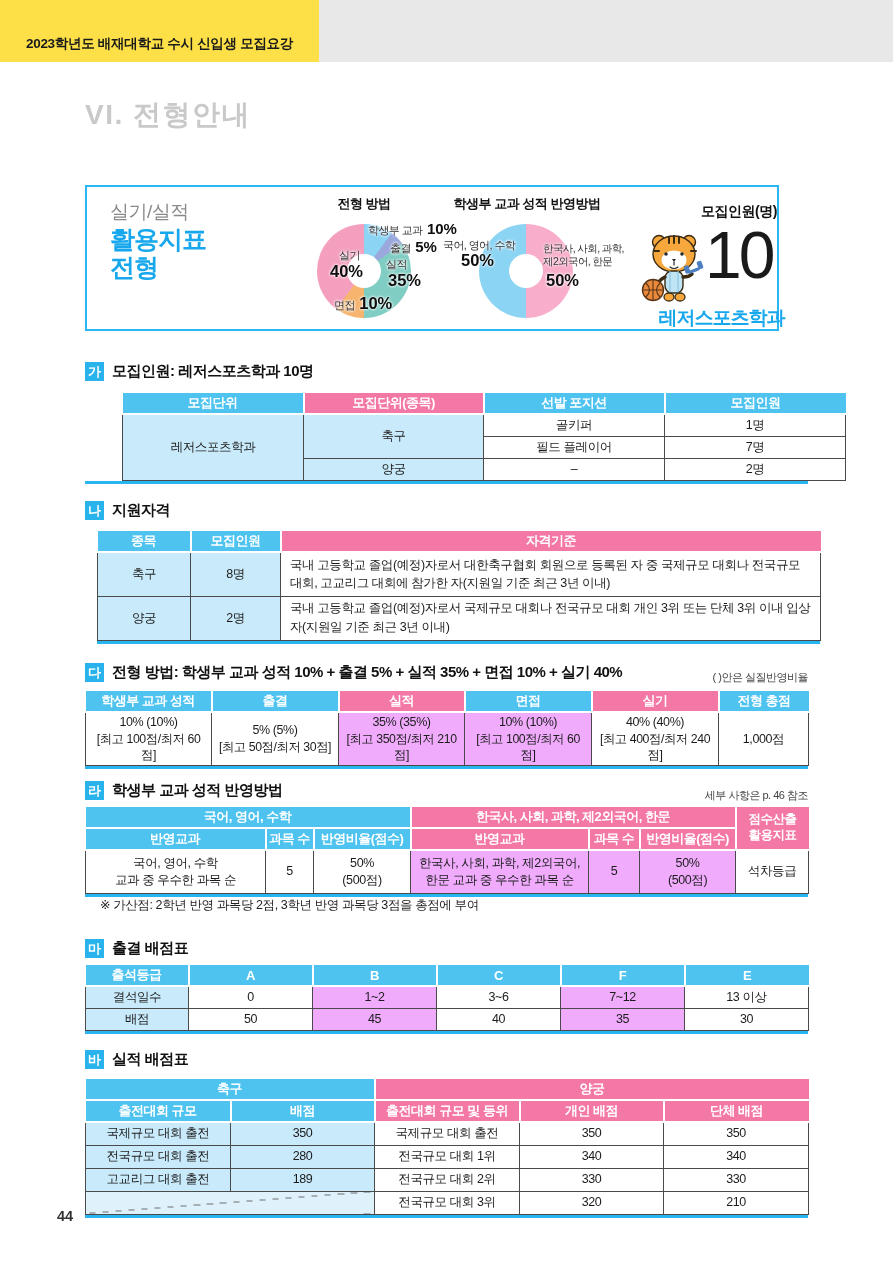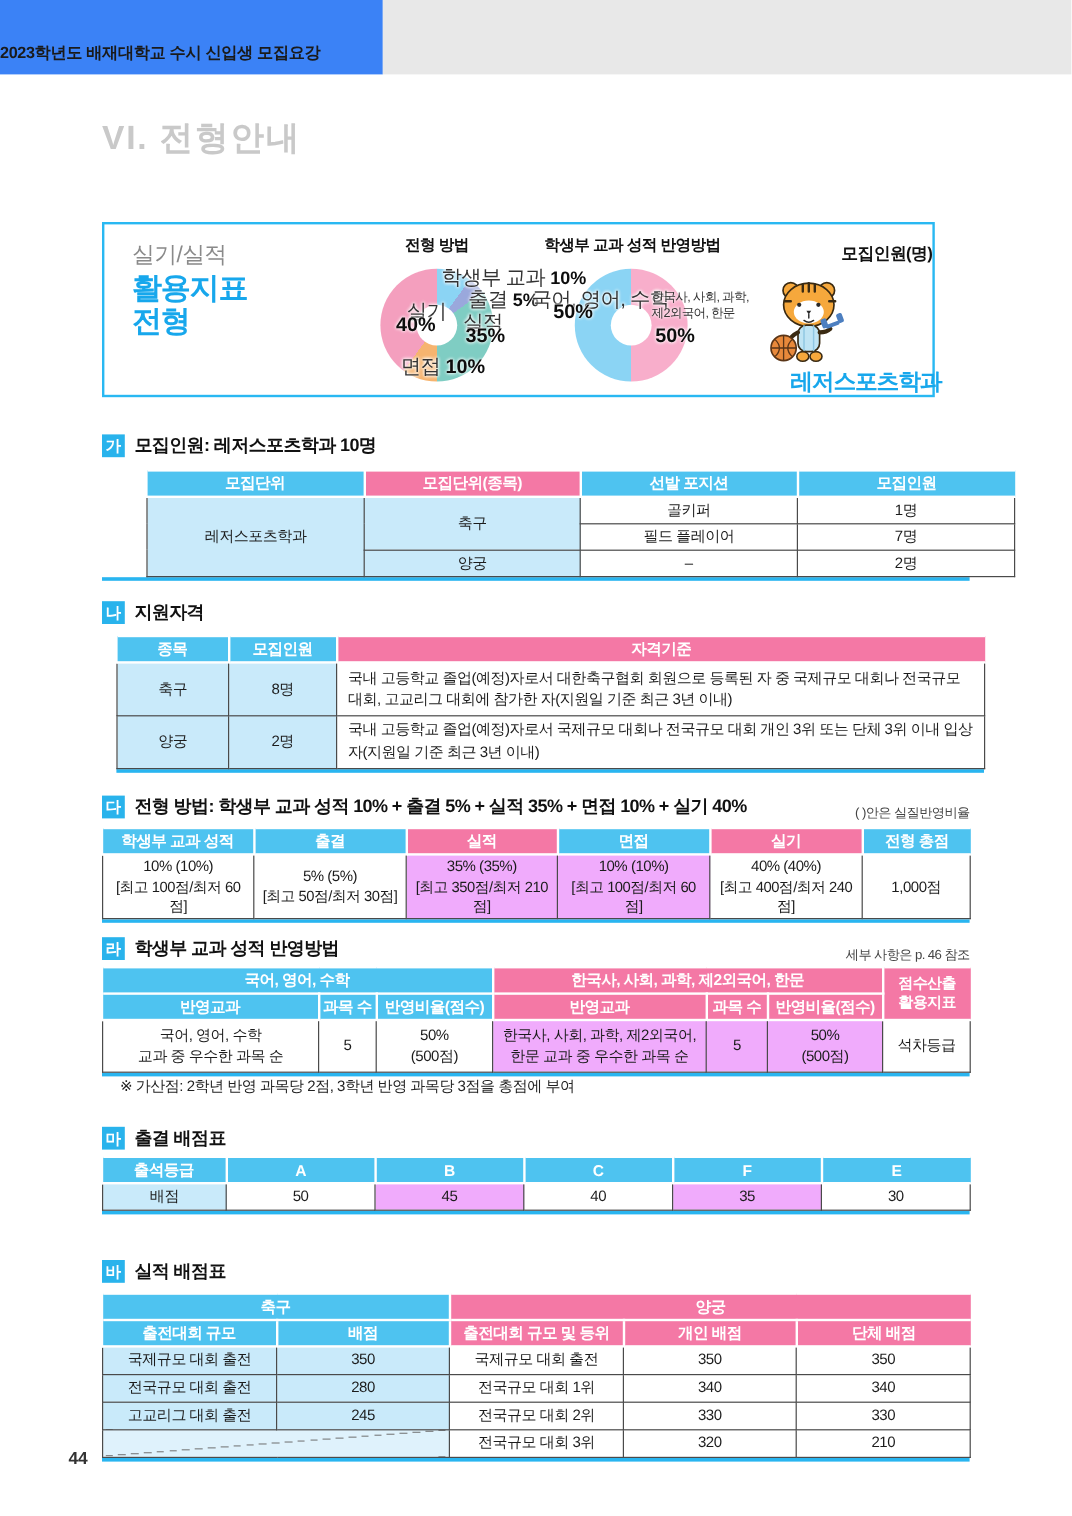--- a/index.html
+++ b/index.html
@@ -5,22 +5,22 @@
   * { margin:0; padding:0; box-sizing:border-box; }
   html,body { background:#ffffff; }
   body {
     width:893px; height:1263px; position:relative;
     font-family:"Liberation Sans","DejaVu Sans",sans-serif;
     color:#222; overflow:hidden;
   }
   
   .banner { position:absolute; left:0; top:0; width:893px; height:62px; }
   .banner-blue {
-    position:absolute; left:0; top:0; width:319px; height:62px; background:#3b82f6;
-    display:flex; align-items:flex-end; justify-content:flex-start; padding-bottom:9px;
+    position:absolute; left:0; top:0; width:319px; height:62px; background:#fde047;
+    display:flex; align-items:flex-end; justify-content:center; padding-bottom:9px;
   }
   .banner-blue span { font-size:13.5px; font-weight:bold; color:#1a1a1a; letter-spacing:-0.3px; }
   .banner-gray { position:absolute; left:319px; top:0; width:574px; height:62px; background:#e8e8e8; }
 
   .page-title {
     position:absolute; left:85px; top:96px;
     font-size:28px; font-weight:bold; color:#c9c9c9; letter-spacing:1.5px;
   }
   .page-num { position:absolute; left:57px; top:1208px; font-size:14.5px; font-weight:bold; color:#333; }
 
@@ -34,21 +34,21 @@
   .hero-t1    { left:23px; top:36px; font-size:25px; font-weight:800; color:#17a7ec; letter-spacing:-1px; }
   .hero-t2    { left:23px; top:64px; font-size:25px; font-weight:800; color:#17a7ec; letter-spacing:-1px; }
 
   .donut { position:absolute; border-radius:50%; }
   .donut::after { content:''; position:absolute; inset:30px; background:#fff; border-radius:50%; }
   .donut1 { left:230px; top:37px; width:94px; height:94px;
     background:conic-gradient(#8bd4f4 0 36deg,#9aa8dc 36deg 54deg,#7fcdc3 54deg 180deg,#f6b46f 180deg 216deg,#f49fbe 216deg 360deg); }
   .donut2 { left:392px; top:37px; width:94px; height:94px;
     background:conic-gradient(#f8aecb 0 180deg,#8bd4f4 180deg 360deg); }
   .chart-title { font-size:13px; font-weight:bold; color:#111; text-align:center; letter-spacing:-0.5px; }
-  .lbl { font-size:17px; color:#333; letter-spacing:-0.6px; white-space:nowrap;
+  .lbl { font-size:11px; color:#333; letter-spacing:-0.6px; white-space:nowrap;
          text-shadow:0 0 3px #fff,0 0 3px #fff,0 0 3px #fff; }
   .val { font-size:15px; font-weight:bold; color:#0d0d0d; }
   .val-lg { font-size:16.5px; font-weight:bold; color:#0d0d0d; white-space:nowrap;
             text-shadow:0 0 3px #fff,0 0 3px #fff; }
   .recruit-label { left:597px; top:16px; width:110px; text-align:center; font-size:14px; font-weight:bold; color:#111; letter-spacing:-0.5px; }
   .recruit-count { left:618px; top:34px; font-size:66px; font-weight:500; color:#1a1a1a; letter-spacing:-3px; line-height:1.05; }
   .recruit-dept  { left:552px; top:118px; width:165px; text-align:center; font-size:19px; font-weight:bold; color:#17a7ec; letter-spacing:-1px; }
 
   
   .sec-head { position:absolute; left:85px; display:flex; align-items:center; gap:8px; }
@@ -154,20 +154,21 @@
     <circle cx="14" cy="59" r="10.5" fill="#e8893b" stroke="#5a3517" stroke-width="1.4"></circle>
     <path d="M4 59 h21 M14 48.5 v21 M7 52 q7 7 0 14 M21 52 q-7 7 0 14" stroke="#5a3517" stroke-width="1.1" fill="none"></path>
 
     <path d="M44 46 q6 0 9 -3" stroke="#3a2a12" stroke-width="3.4" fill="none" stroke-linecap="round"></path>
     <g>
       <rect x="49" y="38" width="12" height="3.2" rx="1.5" fill="#4d7fc0" transform="rotate(-20 55 40)"></rect>
       <rect x="45.5" y="34.5" width="5" height="8" rx="1.5" fill="#4d7fc0" transform="rotate(-20 48 38.5)"></rect>
       <rect x="58.5" y="30" width="5" height="8" rx="1.5" fill="#4d7fc0" transform="rotate(-20 61 34)"></rect>
     </g>
   </svg>
+  <div class="abs recruit-count">10</div>
   <div class="abs recruit-dept">레저스포츠학과</div>
 </div>
 
 <div class="sec-head" style="top:362px;">
   <div class="badge">가</div>
   <div class="sec-title">모집인원: 레저스포츠학과 10명</div>
 </div>
 <div class="tblwrap" style="top:391px;padding-left:37px;">
   <table>
     <colgroup>
@@ -360,20 +361,28 @@
     <tbody>
         <tr style="height:20px">
       <th class="thb first">출석등급</th>
       <th class="thb">A</th>
       <th class="thb">B</th>
       <th class="thb">C</th>
       <th class="thb">F</th>
       <th class="thb last">E</th>
     </tr>
     <tr style="height:22px">
+      <td class="lb">결석일수</td>
+      <td>0</td>
+      <td class="gray">1~2</td>
+      <td>3~6</td>
+      <td class="gray">7~12</td>
+      <td>13 이상</td>
+    </tr>
+    <tr style="height:22px">
       <td class="lb">배점</td>
       <td>50</td>
       <td class="gray">45</td>
       <td>40</td>
       <td class="gray">35</td>
       <td>30</td>
     </tr>
   </tbody>
     </table>
 </div>
@@ -412,21 +421,21 @@
     </tr>
     <tr style="height:23px">
       <td class="lb">전국규모 대회 출전</td>
       <td class="lb">280</td>
       <td>전국규모 대회 1위</td>
       <td>340</td>
       <td>340</td>
     </tr>
     <tr style="height:23px">
       <td class="lb">고교리그 대회 출전</td>
-      <td class="lb">245</td>
+      <td class="lb">189</td>
       <td>전국규모 대회 2위</td>
       <td>330</td>
       <td>330</td>
     </tr>
     <tr style="height:23px">
       <td class="diag" colspan="2"></td>
       <td>전국규모 대회 3위</td>
       <td>320</td>
       <td>210</td>
     </tr>

